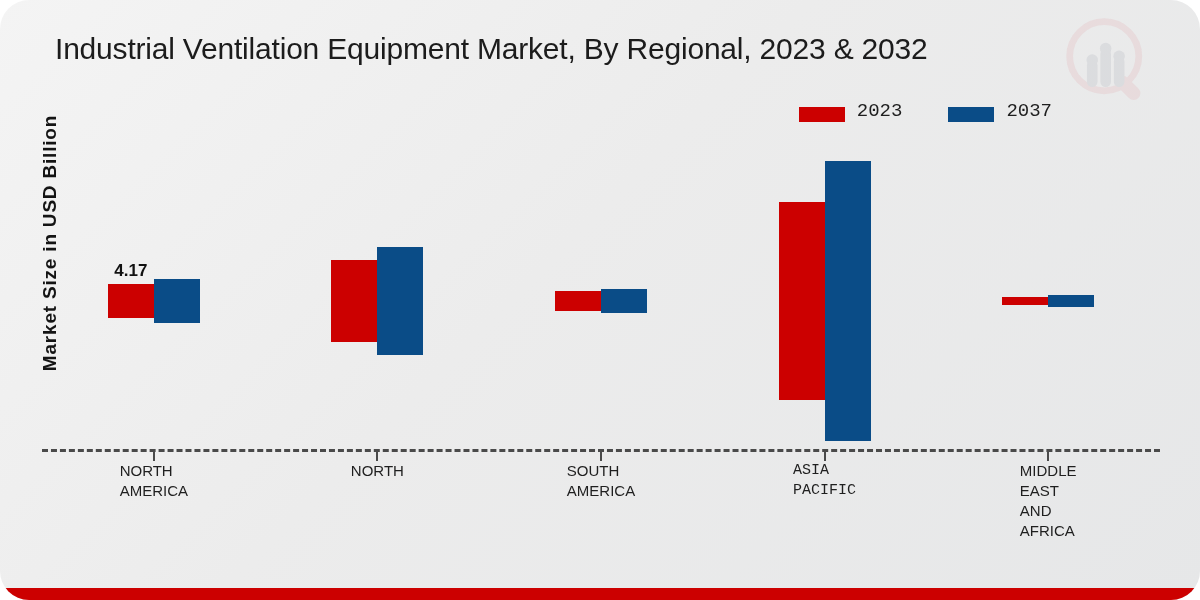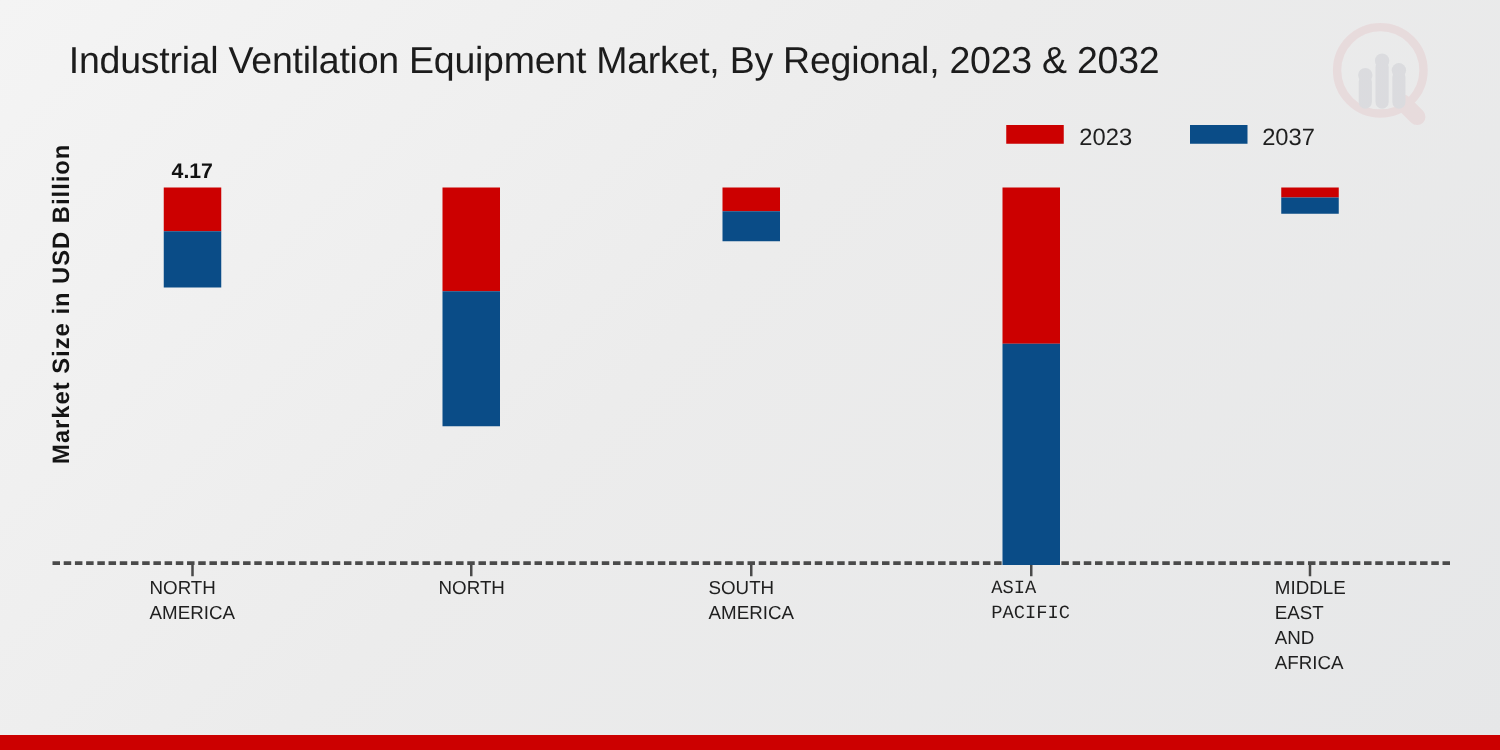--- a/index.html
+++ b/index.html
@@ -9,20 +9,21 @@
     height: 600px;
     overflow: hidden;
     font-family: "Liberation Sans", sans-serif;
   }
   #page {
     position: relative;
     width: 1200px;
     height: 600px;
     background: linear-gradient(135deg, #f4f4f4 0%, #ececec 45%, #e6e7e8 100%);
     overflow: hidden;
+    border-radius: 29px;
   }
 
   
   #watermark {
     position: absolute;
     right: 42px;
     top: 14px;
     width: 96px;
     height: 96px;
     opacity: 0.30;
@@ -43,21 +44,21 @@
 
   
   #legend {
     position: absolute;
     right: 148px;
     top: 100px;
     display: flex;
     align-items: center;
     gap: 46px;
   }
-  .legend-item { display: flex; align-items: flex-start; gap: 12px; }
+  .legend-item { display: flex; align-items: flex-end; gap: 12px; font-family: Liberation Mono, monospace; }
   .legend-swatch { width: 46px; height: 15px; display: block; }
   .legend-label { font-size: 19px; color: #1f1f1f; }
 
   
   #y-axis-title {
     position: absolute;
     left: -120px;
     top: 232px;
     width: 340px;
     text-align: center;
@@ -92,21 +93,20 @@
     height: 100%;
   }
   .bars {
     position: absolute;
     bottom: 0;
     left: 50%;
     transform: translateX(-50%);
     display: flex;
     align-items: center;
     height: 100%;
-    flex-direction: column;
   }
   .bar {
     width: 46px;
     position: relative;
   }
   .bar.red   { background: #cc0000; }
   .bar.blue  { background: #0a4c87; }
   .tick {
     position: absolute;
     bottom: -9px;

